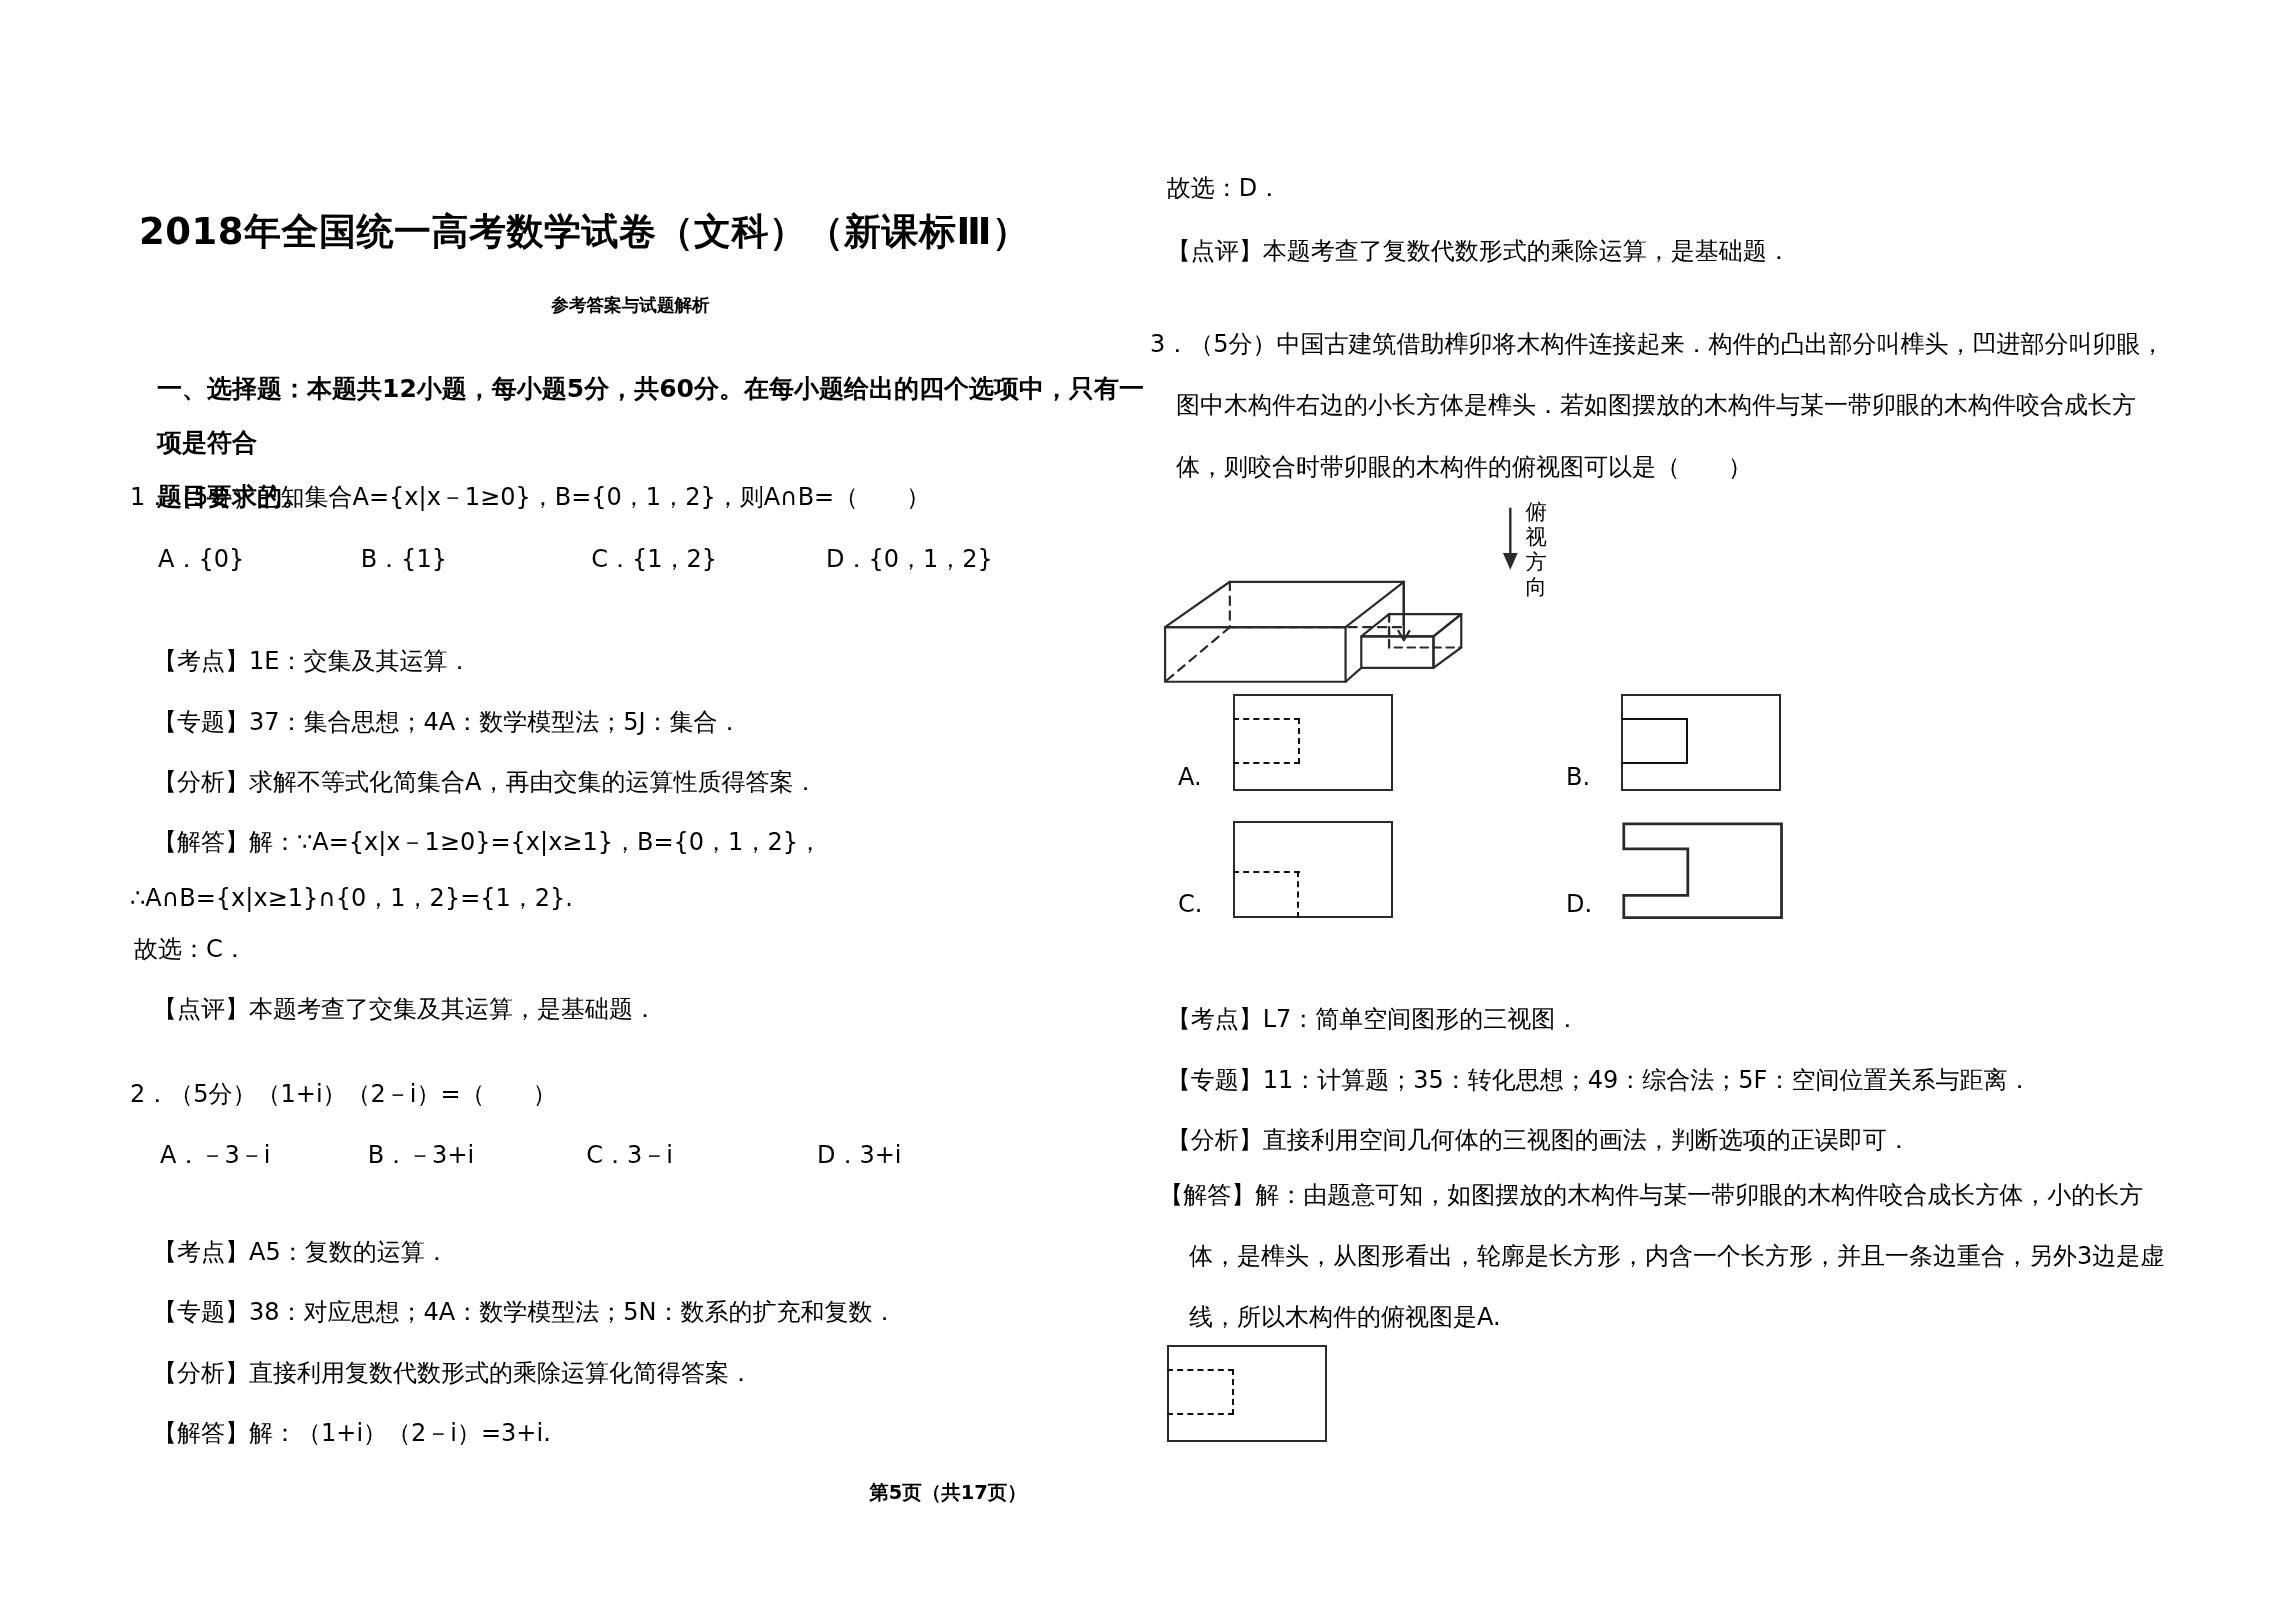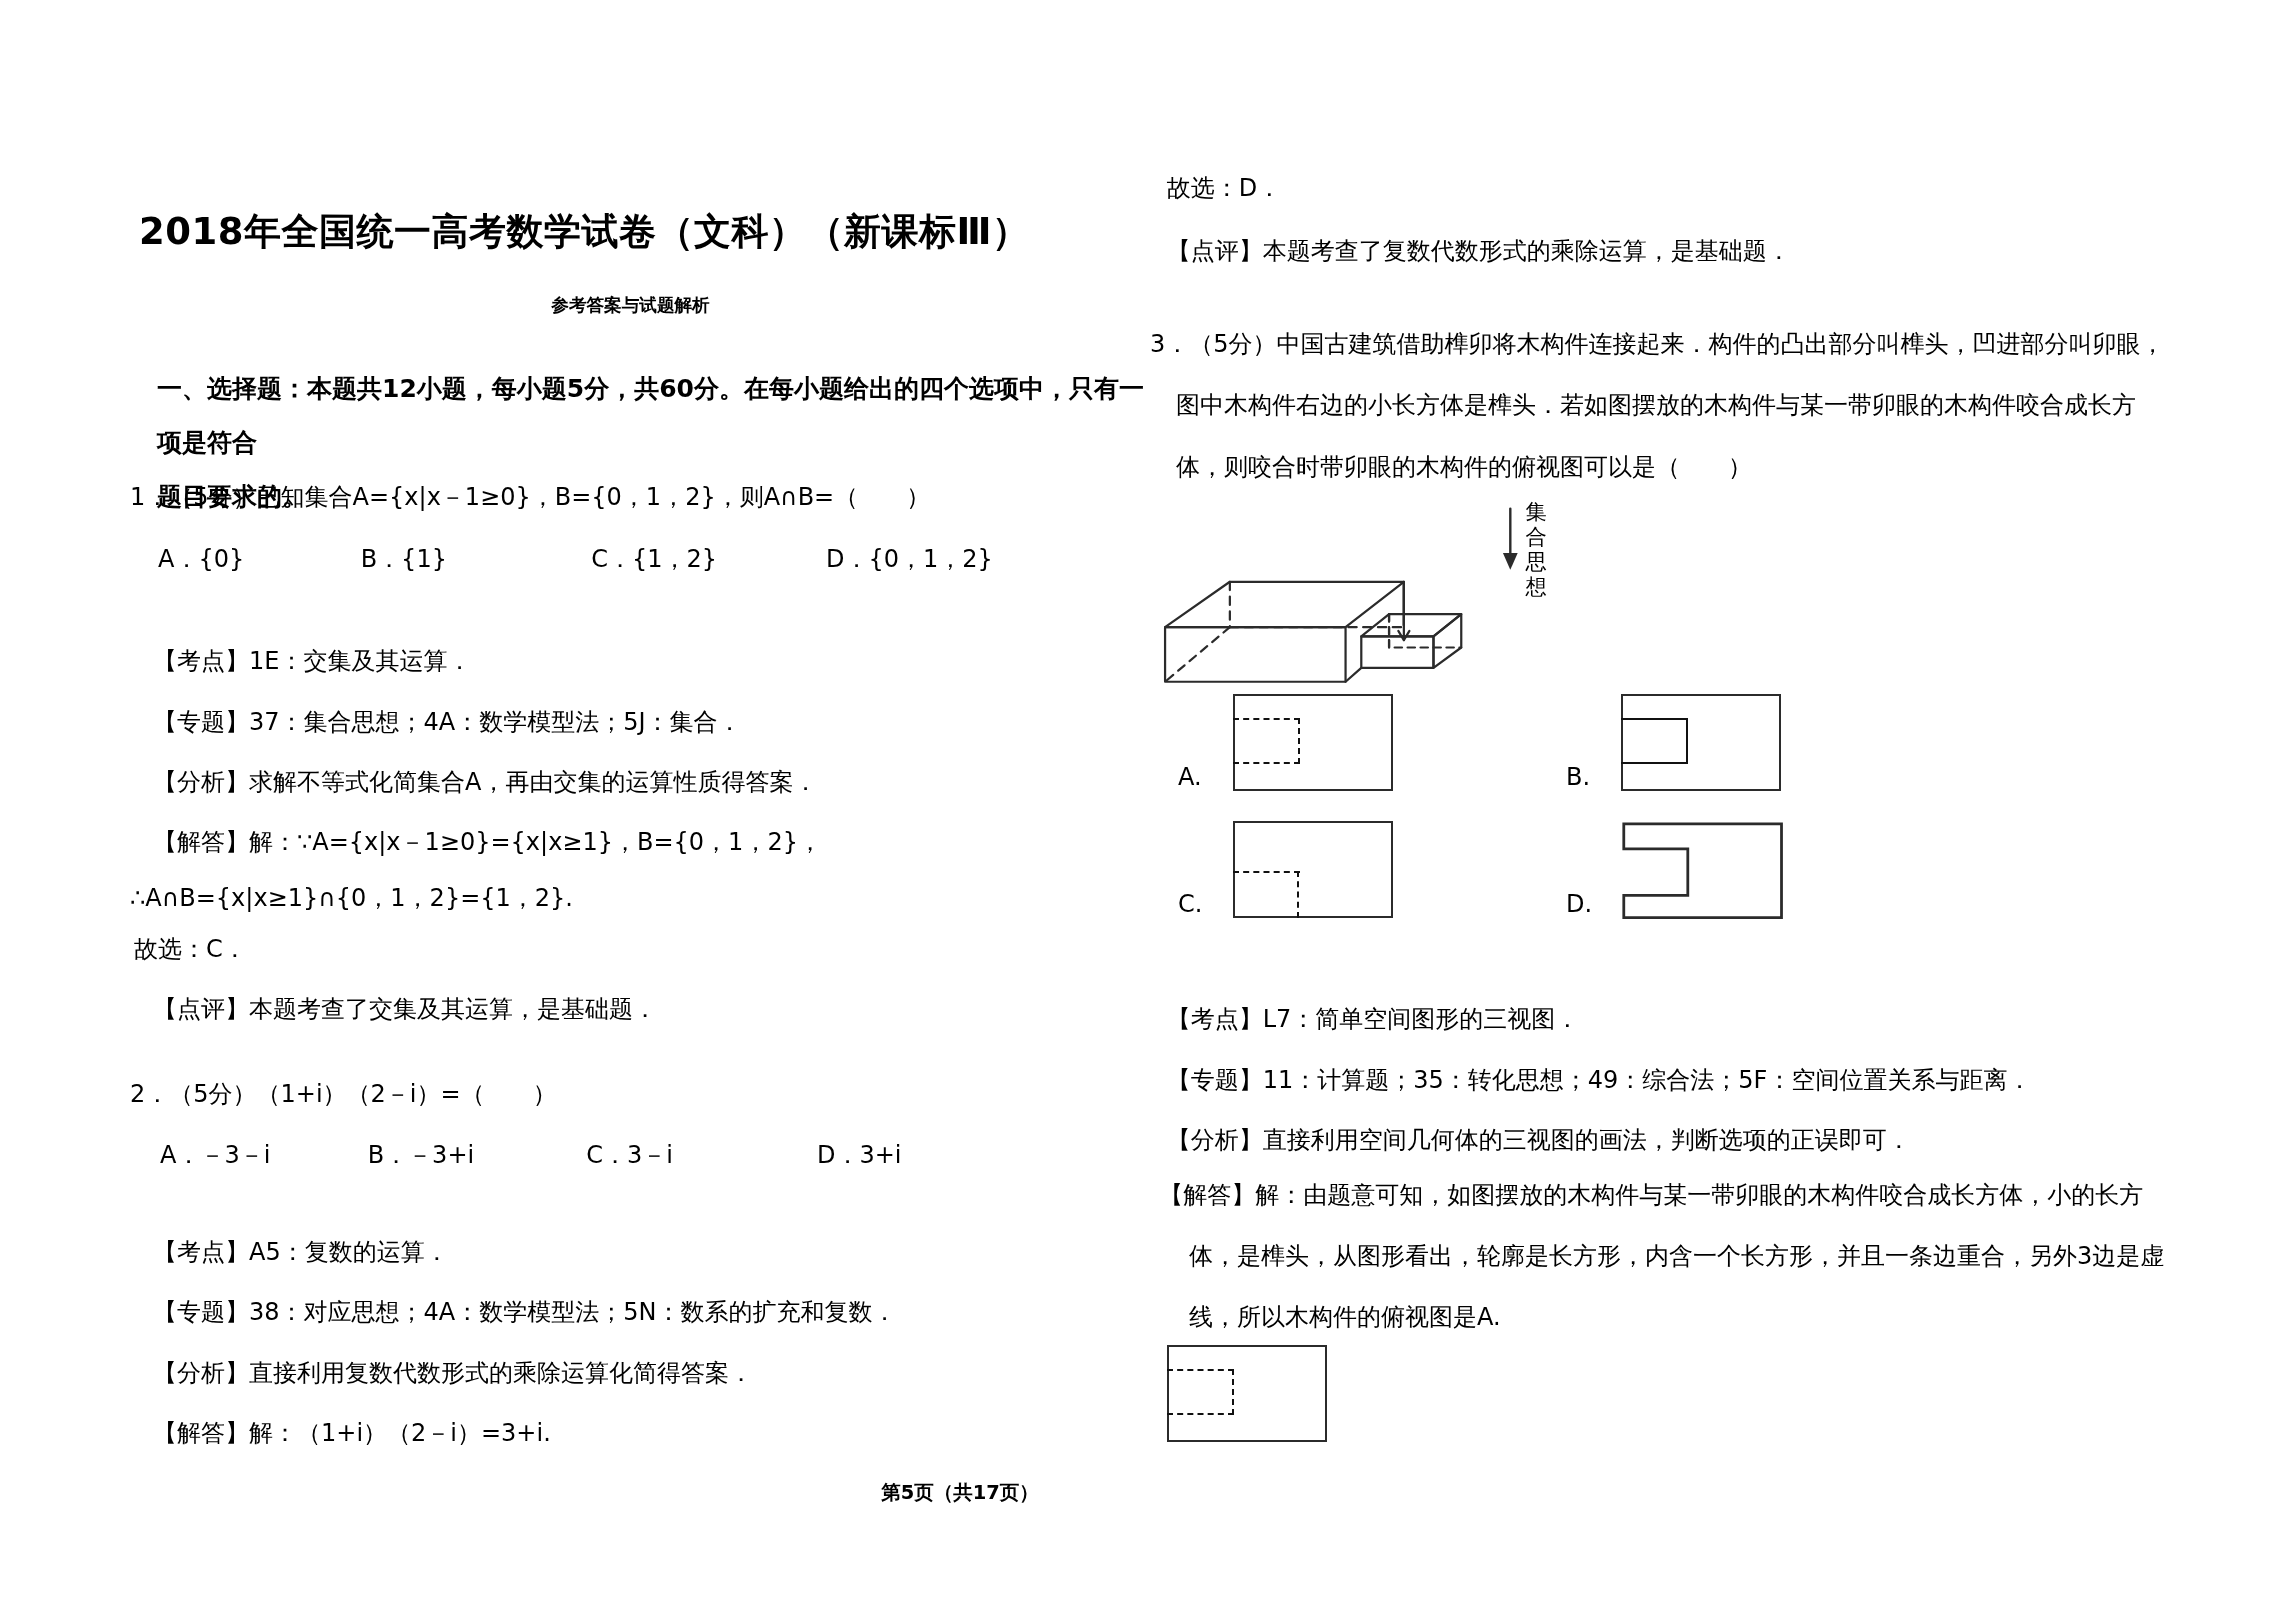--- a/index.html
+++ b/index.html
@@ -80,21 +80,21 @@
     position: absolute;
     box-sizing: border-box;
   }
   .optlabel {
     position: absolute;
     font-size: 24px;
   }
 
   .footer {
     position: absolute;
-    left: 12px;
+    left: 0;
     top: 1479px;
     width: 1896px;
     text-align: center;
     font-size: 19.5px;
     font-weight: bold;
   }
 
   svg { display: block; }
 </style>
 </head>
@@ -210,21 +210,21 @@
 
           <path d="M268,97 L268,144"></path>
           <path d="M252,132 L252,168" stroke-dasharray="8 6"></path>
           <path d="M268,100 L268,160"></path>
           <path d="M268,160 L262,150 M268,160 L274,150"></path>
 
           <path d="M383,18 L383,76" stroke-width="2.6"></path>
           <path d="M375,66 L383,84 L391,66 Z" fill="#2b2b2b" stroke="none"></path>
         </g>
       </svg>
-      <div style="position:absolute; left:371px; top:7.4px; width:24px; font-size:21.3px; line-height:25px; word-break:break-all;">集合思想</div>
+      <div style="position:absolute; left:371px; top:7.4px; width:24px; font-size:21.3px; line-height:25px; word-break:break-all;">俯视方向</div>
     </div>
 
     <div class="fig" style="left:83px; top:694px;">
       <div class="rectfig" style="left:0; top:0; width:160px; height:97px;"></div>
       <div class="dashbox" style="left:0px; top:24px; width:67px; height:46px;
            border-top:2.8px dashed #111; border-right:2.8px dashed #111; border-bottom:2.8px dashed #111; border-left:none;"></div>
     </div>
     <span class="optlabel" style="left:28px; top:763px;">A.</span>
 
     <div class="fig" style="left:471px; top:694px;">

